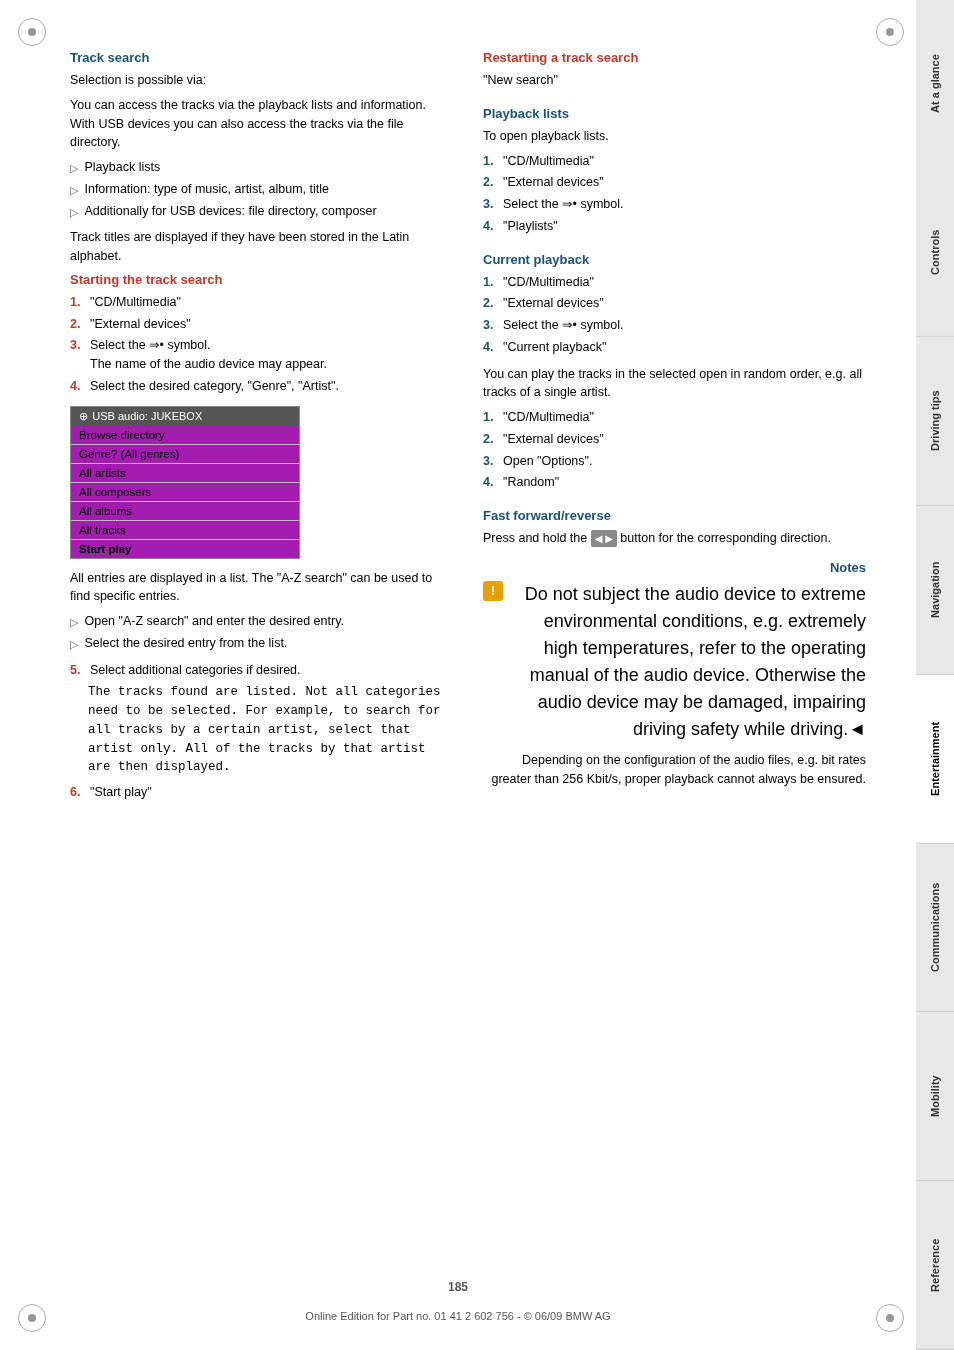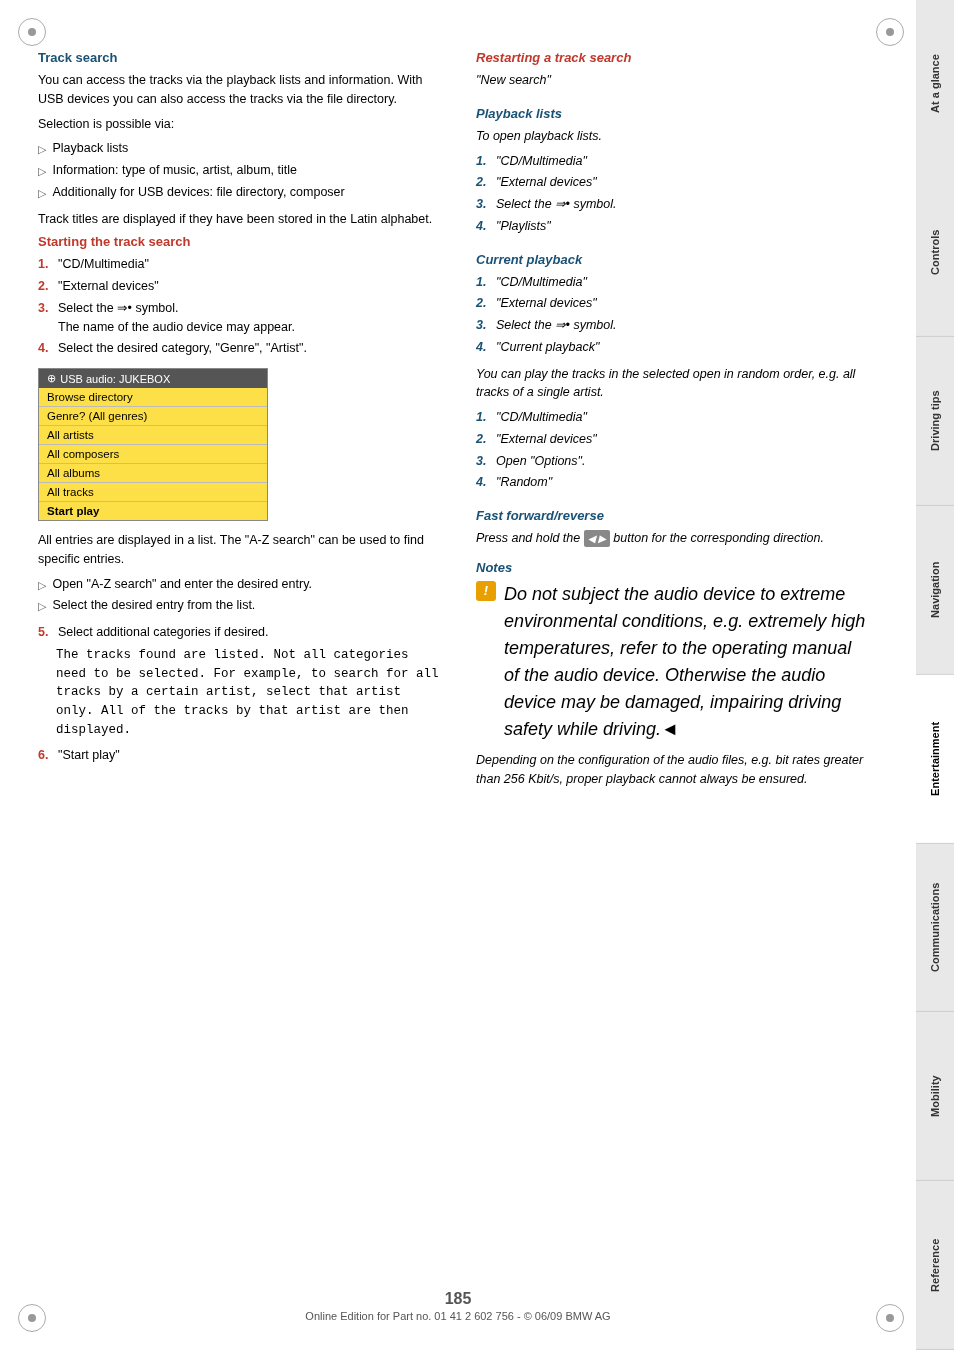--- a/index.html
+++ b/index.html
@@ -79,34 +79,33 @@
       background: #999;
     }
     .corner-tl { top: 18px; left: 18px; }
     .corner-tr { top: 18px; right: 50px; }
     .corner-bl { bottom: 18px; left: 18px; }
     .corner-br { bottom: 18px; right: 50px; }
 
     
     .main-content {
       width: 916px;
-      padding: 50px 50px 40px 38px;
+      padding: 50px 50px 40px 70px;
       display: flex;
       gap: 30px;
     }
 
     .left-column {
       flex: 1;
       max-width: 430px;
     }
 
     .right-column {
       flex: 1;
       max-width: 390px;
-      font-style: italic;
     }
 
     h2.section-title {
       font-size: 13px;
       font-weight: bold;
       color: #1a5276;
       margin-bottom: 6px;
       margin-top: 16px;
     }
 
@@ -197,21 +196,21 @@
       padding: 3px 8px;
       font-size: 11px;
       display: flex;
       align-items: center;
       gap: 4px;
     }
 
     .usb-menu-item {
       padding: 3px 8px;
       border-bottom: 1px solid #bbb;
-      background: #fde047;
+      background: #a21caf;
       cursor: pointer;
     }
 
     .usb-menu-item:last-child {
       border-bottom: none;
       font-weight: bold;
     }
 
     
     .ff-icon {
@@ -219,20 +218,21 @@
       background: #888;
       color: #fff;
       font-size: 10px;
       padding: 1px 4px;
       border-radius: 2px;
     }
 
     
     .note-box {
       margin-top: 12px;
+      text-align: right;
     }
 
     .note-content {
       display: flex;
       align-items: flex-start;
       gap: 8px;
       margin-bottom: 8px;
     }
 
     .warning-icon {
@@ -261,42 +261,42 @@
       bottom: 28px;
       left: 0;
       right: 38px;
       text-align: center;
       font-size: 11px;
       color: #555;
     }
 
     .page-number {
       font-weight: bold;
-      font-size: 16px;
-      margin-bottom: 2px;
+      font-size: 12px;
+      margin-bottom: 16px;
     }
 
   </style>
 </head>
 <body>
 
 <div class="page-container">
 
   <div class="corner corner-tl"></div>
   <div class="corner corner-tr"></div>
   <div class="corner corner-bl"></div>
   <div class="corner corner-br"></div>
 
   <div class="main-content">
 
     <div class="left-column">
 
       <h2 class="section-title">Track search</h2>
+      <p class="body-text">Selection is possible via:</p>
       <p class="body-text">You can access the tracks via the playback lists and information. With USB devices you can also access the tracks via the file directory.</p>
-      <p class="body-text">Selection is possible via:</p>
 
       <div class="bullet-list">
         <div class="bullet-item">
           <span class="bullet-arrow">▷</span>
           <span>Playback lists</span>
         </div>
         <div class="bullet-item">
           <span class="bullet-arrow">▷</span>
           <span>Information: type of music, artist, album, title</span>
         </div>

